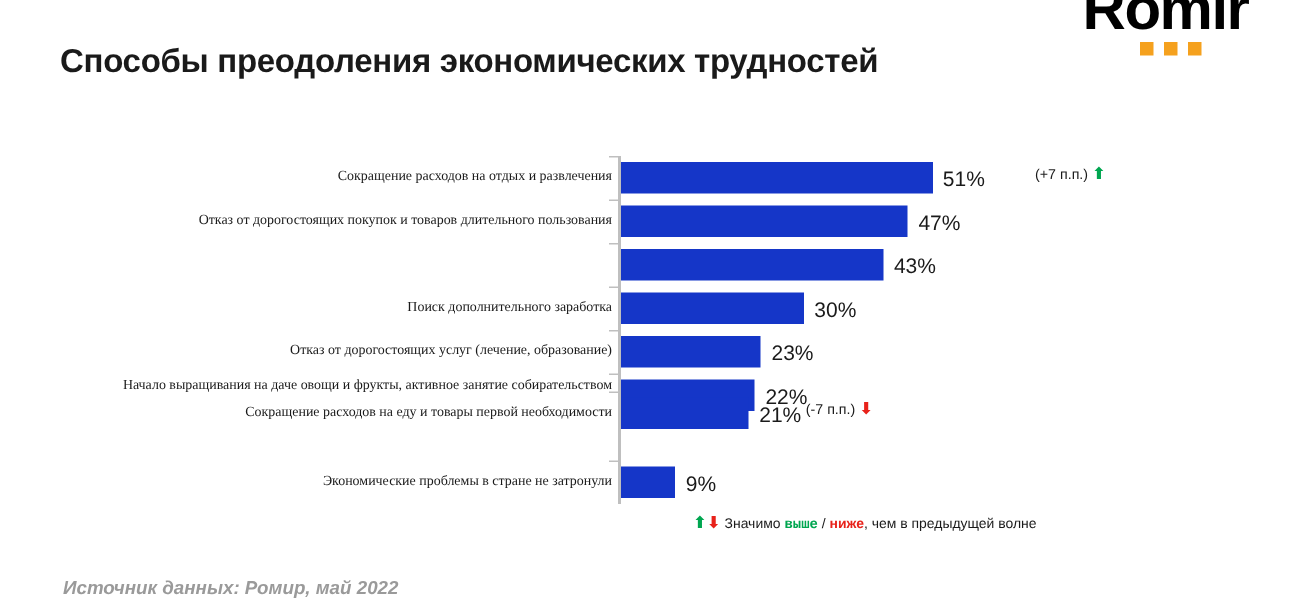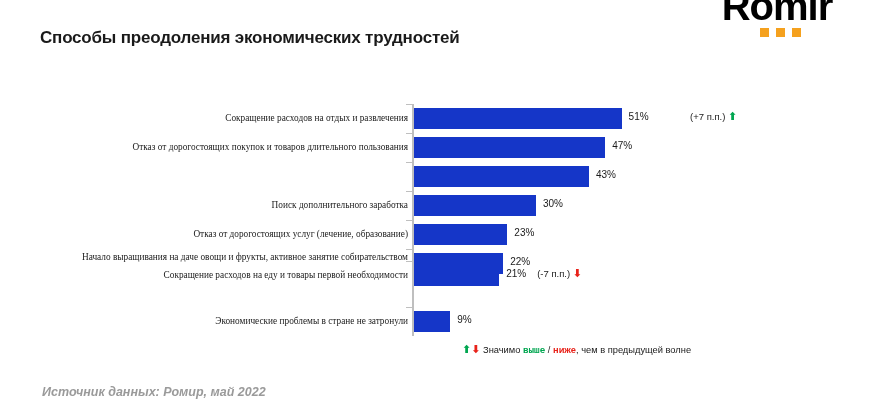--- a/index.html
+++ b/index.html
@@ -14,35 +14,35 @@
   .logo-text{
     font-family:"Liberation Sans","DejaVu Sans",sans-serif;
     font-weight:bold;font-size:40px;letter-spacing:-1px;color:#000000;
     line-height:40px;display:block;
   }
   .logo-dots{display:flex;gap:7px;justify-content:center;margin-top:2px;padding-left:6px;}
   .logo-dots span{width:9px;height:9px;background:#F5A11E;display:block;}
   
   .slide-title{
     position:absolute;left:40px;top:28px;
-    font-size:17px;font-weight:bold;color:#1a1a1a;letter-spacing:-0.2px;
+    font-size:22px;font-weight:bold;color:#1a1a1a;letter-spacing:-0.2px;
     white-space:nowrap;
   }
   
   .chart{position:absolute;left:0;top:104px;width:870px;height:240px;}
   .axis-line{position:absolute;left:412px;top:0;width:1.5px;height:232px;background:#bfbfbf;}
   .row{position:absolute;left:0;width:870px;height:29px;}
   .tick{position:absolute;left:406px;top:0;width:6px;height:1px;background:#bfbfbf;}
   .cat-label{
     position:absolute;right:462px;top:0;width:330px;
     text-align:right;font-size:9.3px;color:#1a1a1a;line-height:11.5px;font-family:Liberation Serif, serif;
   }
   .bar{position:absolute;left:413.5px;background:#1536C8;height:21px;top:4px;}
   .bar-value{
-    position:absolute;top:7px;font-size:10px;color:#1a1a1a;white-space:nowrap;
+    position:absolute;top:7px;font-size:14px;color:#1a1a1a;white-space:nowrap;
   }
   .delta{
     position:absolute;top:7px;font-size:9.5px;color:#1a1a1a;white-space:nowrap;
   }
   .arrow{font-size:11px;font-weight:bold;line-height:1;}
   .arrow.up{color:#00A650;}
   .arrow.down{color:#E8221A;}
   
   .legend{
     position:absolute;left:462px;top:344px;font-size:9.3px;color:#1a1a1a;white-space:nowrap;

